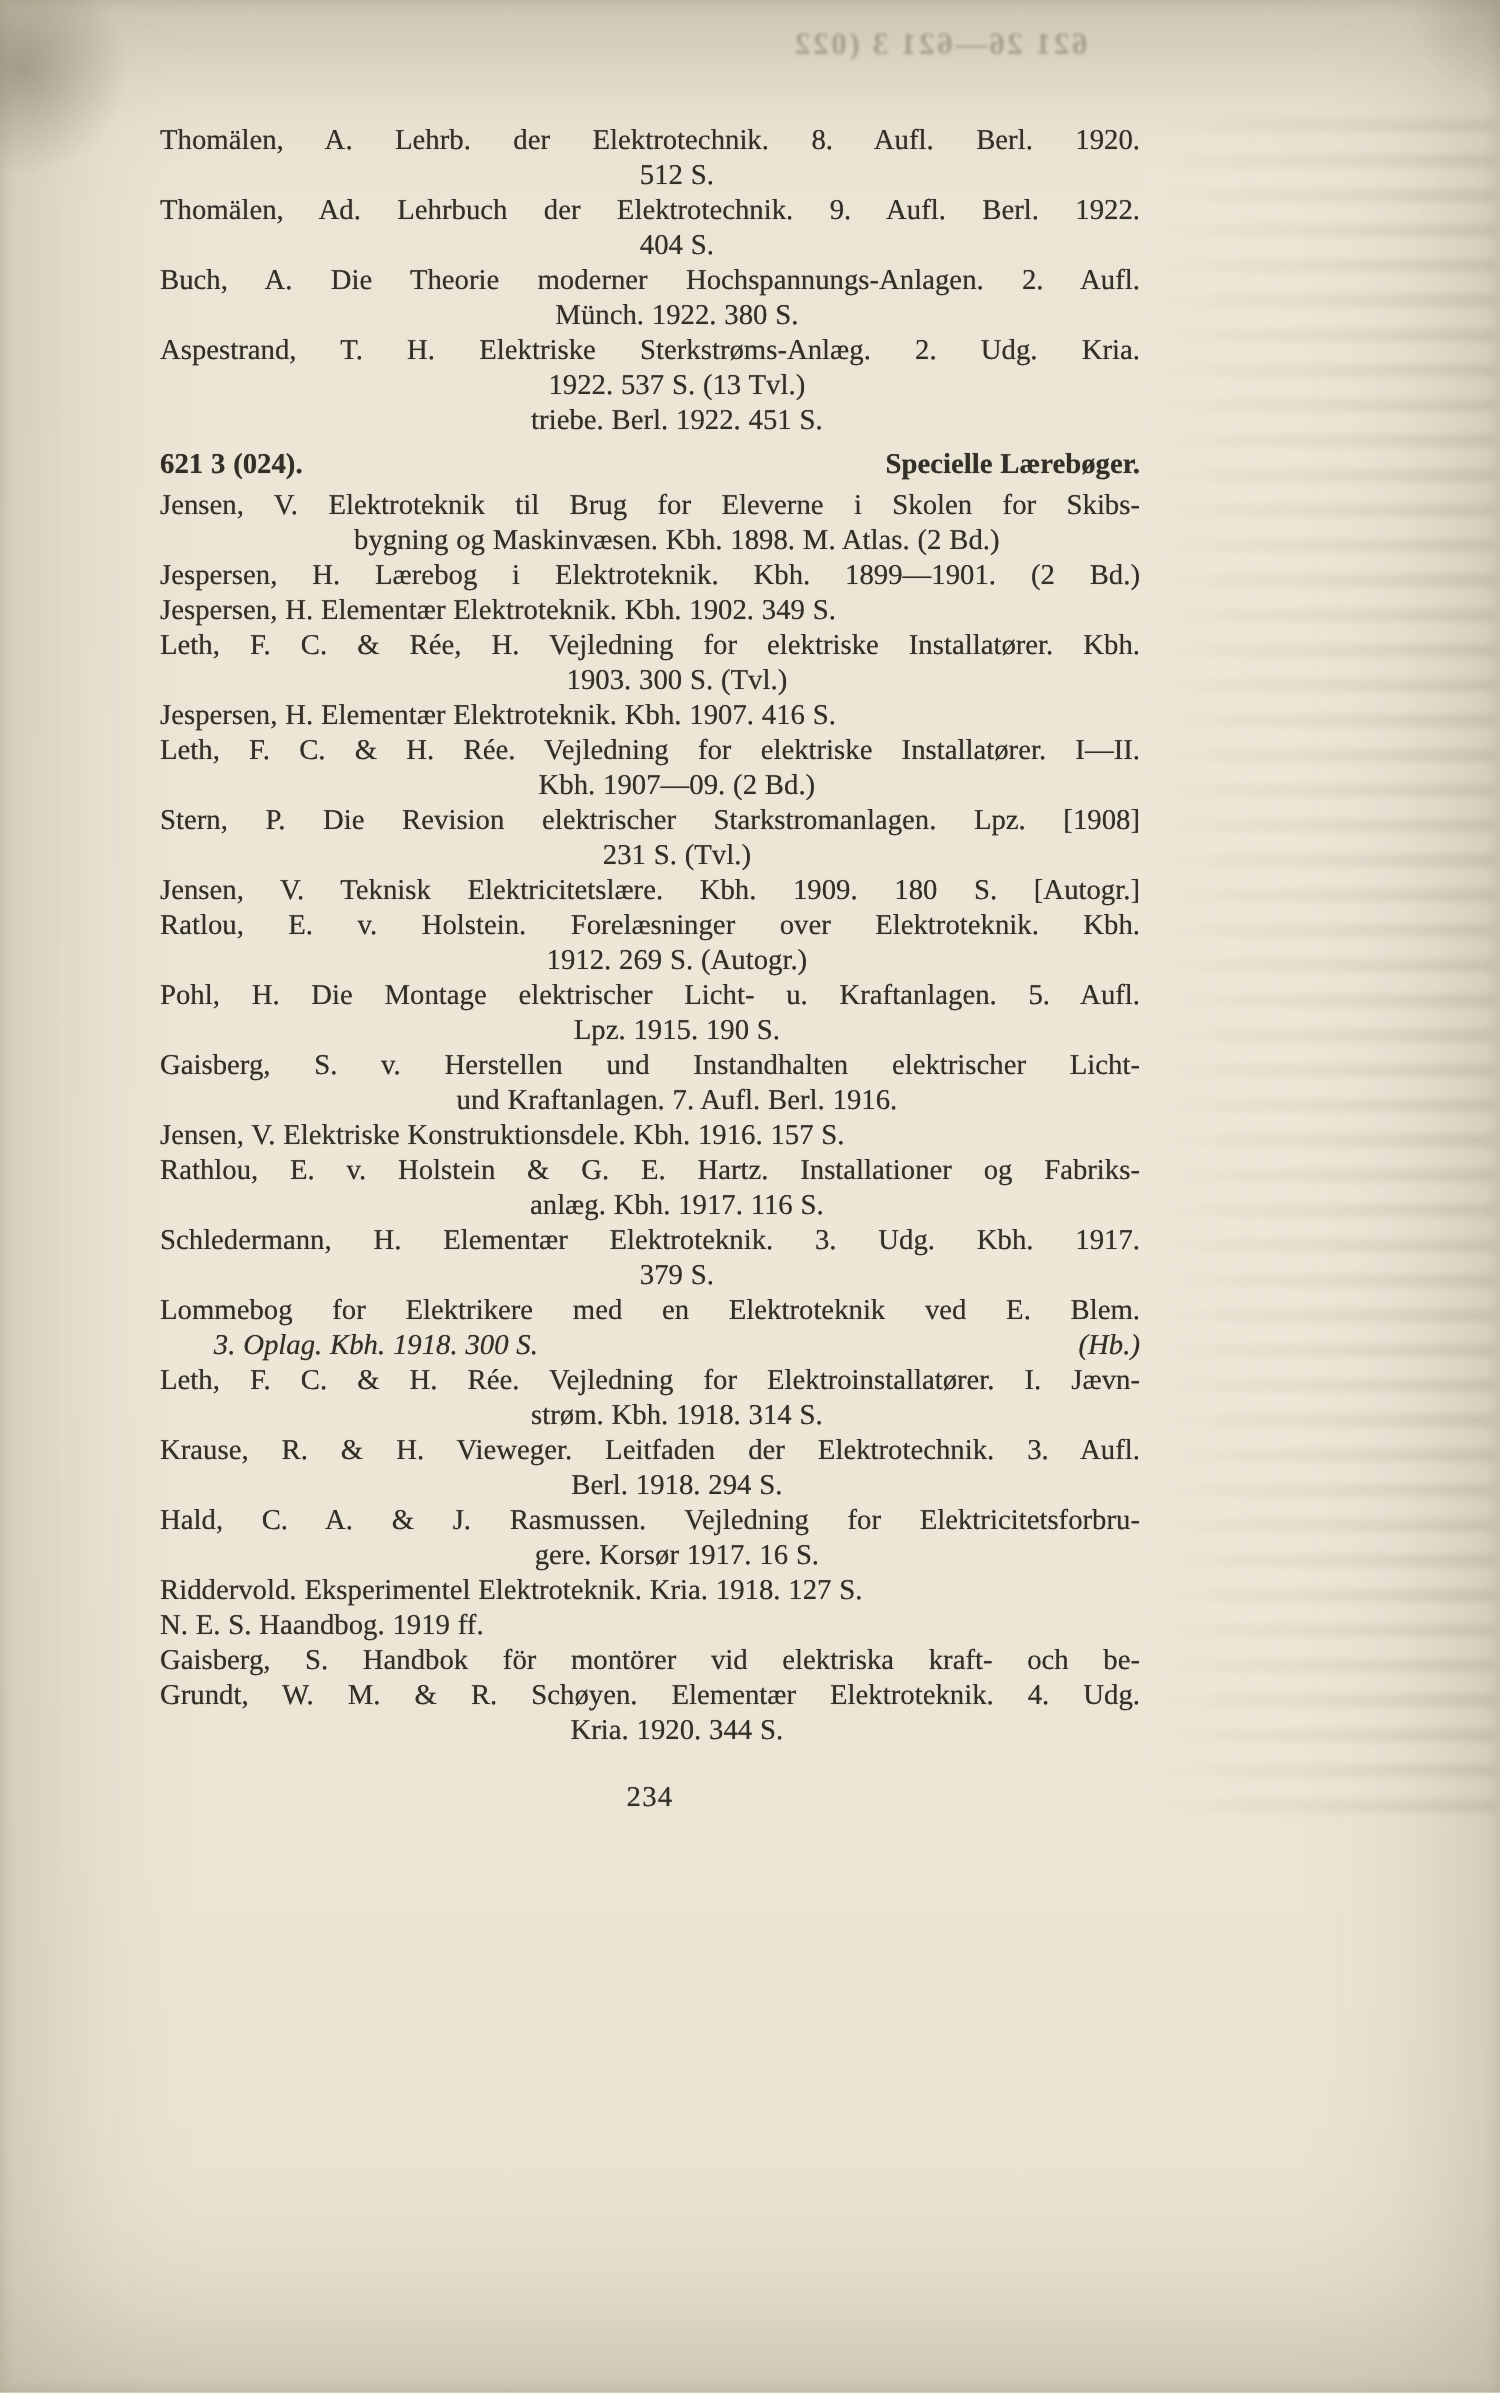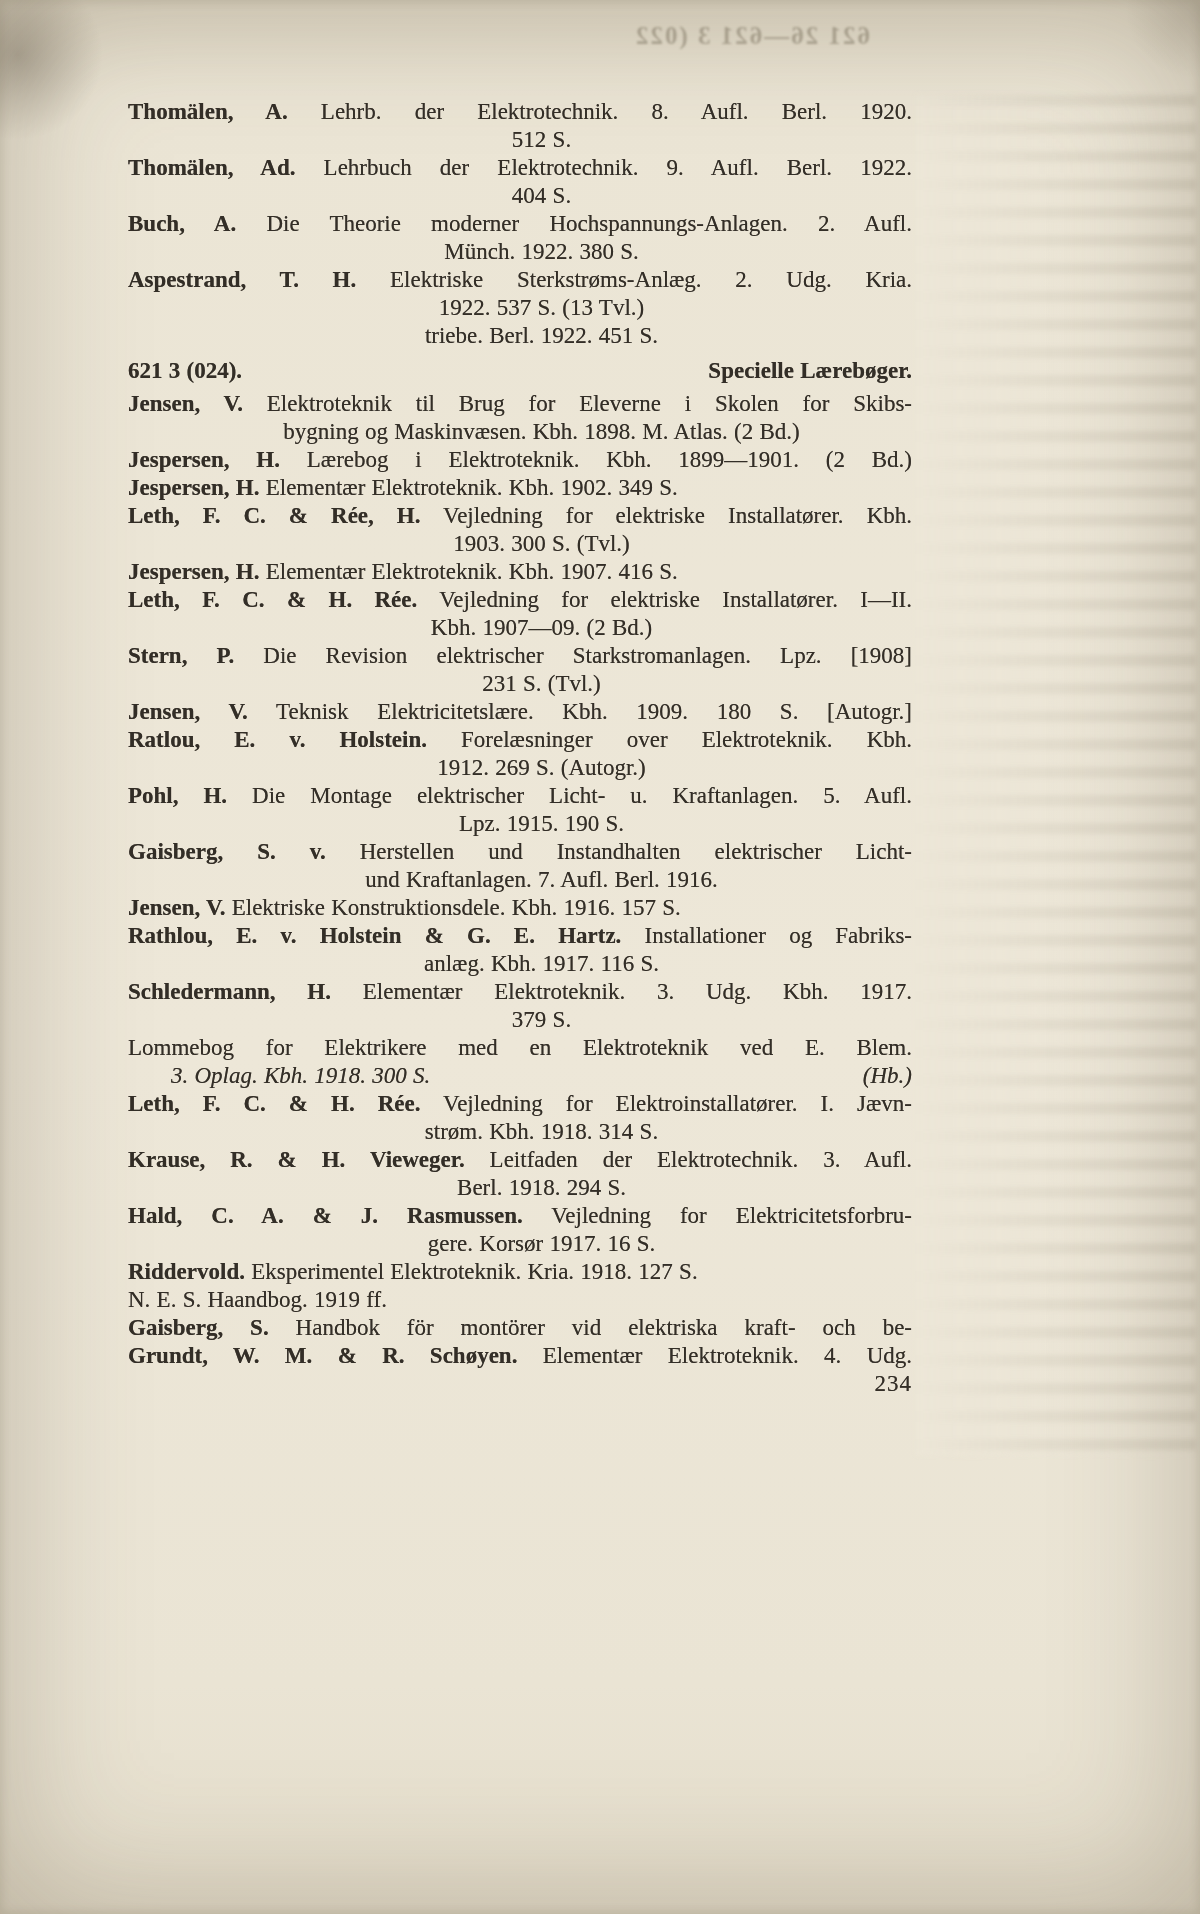--- a/index.html
+++ b/index.html
@@ -62,31 +62,32 @@
     width: 784px;
     font-size: 23px;
     line-height: 28px;
     word-spacing: 0.5px;
     text-shadow: 0 0 0.6px rgba(50, 45, 38, 0.65);
   }
   .ln { margin: 0; text-align: left; }
   .ln.cont { padding-left: 43px; text-align: center; }
   .ln.fill { text-align: justify; text-align-last: justify; }
   .ln.split { display: flex; justify-content: space-between; font-style: italic; }
-  .ln b { font-weight: bold; }
+  .ln b { font-weight: normal; }
 
   .section-row {
     display: flex;
     justify-content: space-between;
     font-weight: bold;
     margin: 7px 0 5px 0;
   }
 
   .page-number {
-    text-align: right;
+    margin-top: 26px;
+    text-align: center;
     letter-spacing: 1px;
   }
 
   .vignette {
     position: absolute;
     inset: 0;
     pointer-events: none;
     box-shadow:
       inset 0 0 130px 18px rgba(96, 84, 62, 0.28),
       inset 0 0 10px 2px rgba(96, 84, 62, 0.15);
@@ -145,18 +146,19 @@
         <div class="ln fill"><b>Leth, F. C. &amp; H. Rée.</b> <span>Vejledning for Elektroinstallatører. I. Jævn-</span></div>
         <div class="ln cont"><span>strøm. Kbh. 1918. 314 S.</span></div>
         <div class="ln fill"><b>Krause, R. &amp; H. Vieweger.</b> <span>Leitfaden der Elektrotechnik. 3. Aufl.</span></div>
         <div class="ln cont"><span>Berl. 1918. 294 S.</span></div>
         <div class="ln fill"><b>Hald, C. A. &amp; J. Rasmussen.</b> <span>Vejledning for Elektricitetsforbru-</span></div>
         <div class="ln cont"><span>gere. Korsør 1917. 16 S.</span></div>
         <div class="ln"><b>Riddervold.</b> <span>Eksperimentel Elektroteknik. Kria. 1918. 127 S.</span></div>
         <div class="ln"><span>N. E. S. Haandbog. 1919 ff.</span></div>
         <div class="ln fill"><b>Gaisberg, S.</b> <span>Handbok för montörer vid elektriska kraft- och be-</span></div>
         <div class="ln fill"><b>Grundt, W. M. &amp; R. Schøyen.</b> <span>Elementær Elektroteknik. 4. Udg.</span></div>
+        <div class="ln cont"><span>Kria. 1920. 344 S.</span></div>
       </div>
     <div class="page-number">234</div>
   </div>
 
   <div class="vignette"></div>
 </div>
 
 </body></html>

